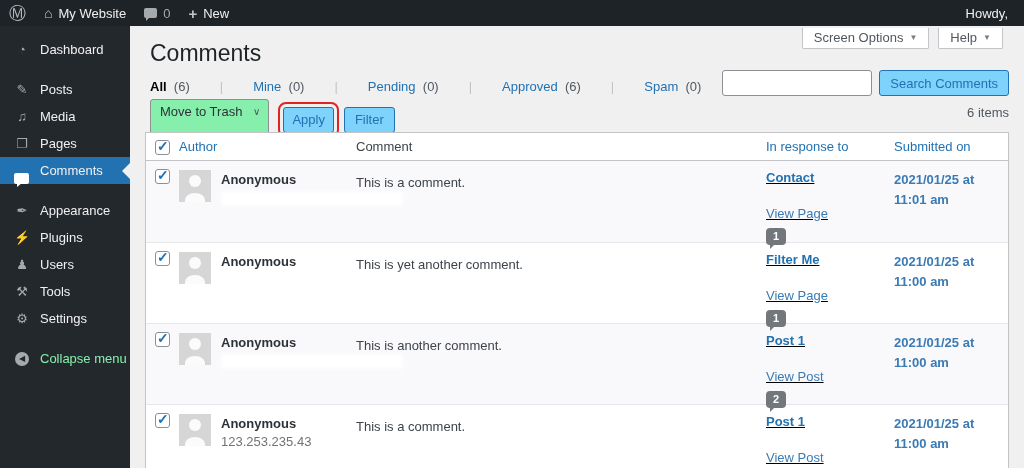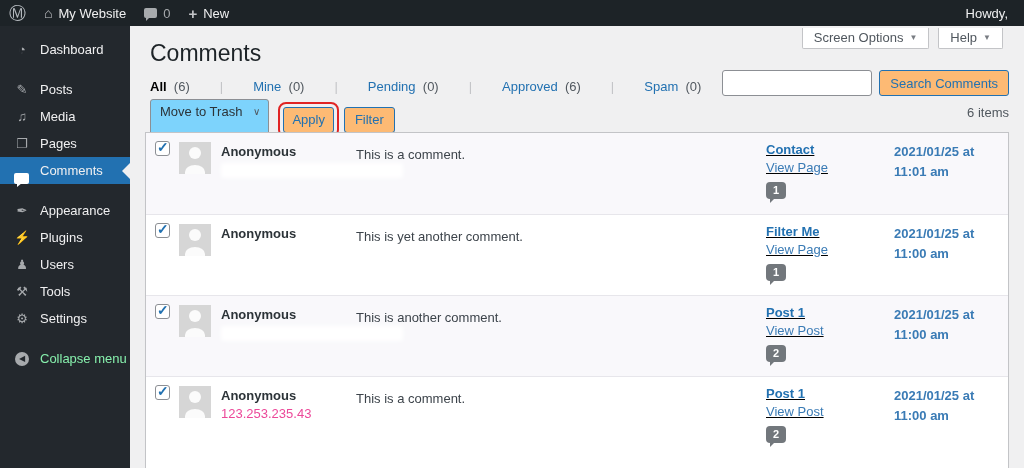--- a/index.html
+++ b/index.html
@@ -54,25 +54,25 @@
 
   .subsubsub { position:absolute; left:20px; top:53px; list-style:none; display:flex; color:#646970; white-space:nowrap;gap:23px; }
   .subsubsub a { text-decoration:none; color:#2271b1; }
   .subsubsub a.current { color:#000; font-weight:bold; }
   .subsubsub .count { color:#50575e; font-weight:normal; }
   .subsubsub .sep { color:#c3c4c7; margin:0 7px; }
 
   .search-box { position:absolute; top:44px; right:15px; display:flex; gap:7px; }
   .search-input { width:150px; height:26px; border:1px solid #8c8f94; border-radius:3px; background:#fff;
     padding:0 6px; font-family:inherit; font-size:13px; color:#2c3338; }
-  .btn-secondary { height:26px; background:#fdba74; border:1px solid #2271b1; border-radius:3px;
+  .btn-secondary { height:26px; background:#7dd3fc; border:1px solid #2271b1; border-radius:3px;
     color:#2271b1; font-family:inherit; font-size:13px; padding:0 10px; cursor:pointer;text-align:center; }
 
   .tablenav { position:absolute; left:20px; top:73px; display:flex; align-items:center; }
-  .fake-select { position:relative; height:41px; background:#7dd3fc; border:1px solid #8c8f94; border-radius:3px;
+  .fake-select { position:relative; height:41px; background:#86efac; border:1px solid #8c8f94; border-radius:3px;
     color:#2c3338; font-size:13px; line-height:24px; padding:0 26px 0 9px; cursor:pointer; white-space:nowrap; }
   .fake-select::after { content:"\2228"; position:absolute; right:8px; top:0; font-size:10px; color:#50575e; }
   .apply-wrap { margin:0 10px 0 14px; }
   .apply-btn { outline:2px solid #e02424; outline-offset:3px; padding:0 8px; }
   .comment-type-select { margin-right:11px; }
   .items-count { position:absolute; top:79px; right:15px; color:#50575e; }
 
   
   .list-table { position:absolute; left:15px; right:15px; top:106px; height:420px; background:#fff;
     border:1px solid #c3c4c7; box-shadow:0 1px 1px rgba(0,0,0,.04); }
@@ -92,27 +92,27 @@
   .row:first-child { border-top:none; }
   .row.striped { background:#f9f8fb; }
   .author-cell { display:flex; padding-top:9px; }
   .avatar { width:32px; height:32px; background:#d6d6d6; position:relative; overflow:hidden; flex:none;
     margin-right:10px; }
   .avatar::before { content:""; position:absolute; left:10px; top:5px; width:12px; height:12px;
     border-radius:50%; background:#fbfbfb; }
   .avatar::after { content:""; position:absolute; left:6px; bottom:-5px; width:20px; height:14px;
     border-radius:50% 50% 0 0; background:#fbfbfb; }
   .author-name { font-weight:bold; color:#2c3338; display:block; padding-top:2px; }
-  .author-ip { color:#ec4899; text-decoration:none; display:block; margin-top:3px; }
+  .author-ip { color:#737373; text-decoration:none; display:block; margin-top:3px; }
   .redact { display:block; width:182px; height:15px; background:#fff; filter:blur(2px);
     border-radius:2px; margin-top:4px; }
   .comment-cell { padding-top:14px; color:#3c434a; }
   .response-cell { padding-top:9px;text-decoration:underline; }
   .resp-title { display:block; color:#2271b1; font-weight:bold; text-decoration:none; cursor:pointer; }
-  .resp-view { display:block; color:#3a7bb5; text-decoration:none; margin-top:3px; cursor:pointer; }
+  .resp-view { display:block; color:#3a7bb5; text-decoration:none; margin-top:21px; cursor:pointer; }
   .badge { position:relative; display:inline-block; min-width:20px; height:17px; margin-top:7px;
     background:#72777c; color:#fff; border-radius:4px; font-size:11px; font-weight:bold;
     text-align:center; line-height:17px; padding:0 3px; cursor:pointer; }
   .badge::after { content:""; position:absolute; left:4px; bottom:-4px;
     border-top:5px solid #72777c; border-right:5px solid transparent; }
   .submitted-cell { padding-top:9px; padding-right:14px; color:#3a7bb5; line-height:1.55;font-weight:bold; }
 </style>
 </head>
 <body>
 
@@ -222,20 +222,27 @@
     <div class="tablenav">
       <div class="fake-select">Move to Trash</div>
       <span class="apply-wrap">
         <button class="btn-secondary apply-btn">Apply</button>
       </span>
       <button class="btn-secondary">Filter</button>
     </div>
     <div class="items-count">6 items</div>
 
     <div class="list-table">
+      <div class="t-row t-head">
+        <div class="cb-cell"><span class="cb checked"></span></div>
+        <div class="hdr"><a class="hdr-link">Author</a></div>
+        <div class="hdr hdr-plain">Comment</div>
+        <div class="hdr"><a class="hdr-link">In response to</a></div>
+        <div class="hdr"><a class="hdr-link">Submitted on</a></div>
+      </div>
       <div id="rows">
           <div class="t-row row striped">
         <div class="cb-cell"><span class="cb checked"></span></div>
         <div class="author-cell">
           <div class="avatar"></div>
           <div class="author-info">
             <span class="author-name">Anonymous</span>
 
             <span class="redact"></span>
           </div>

